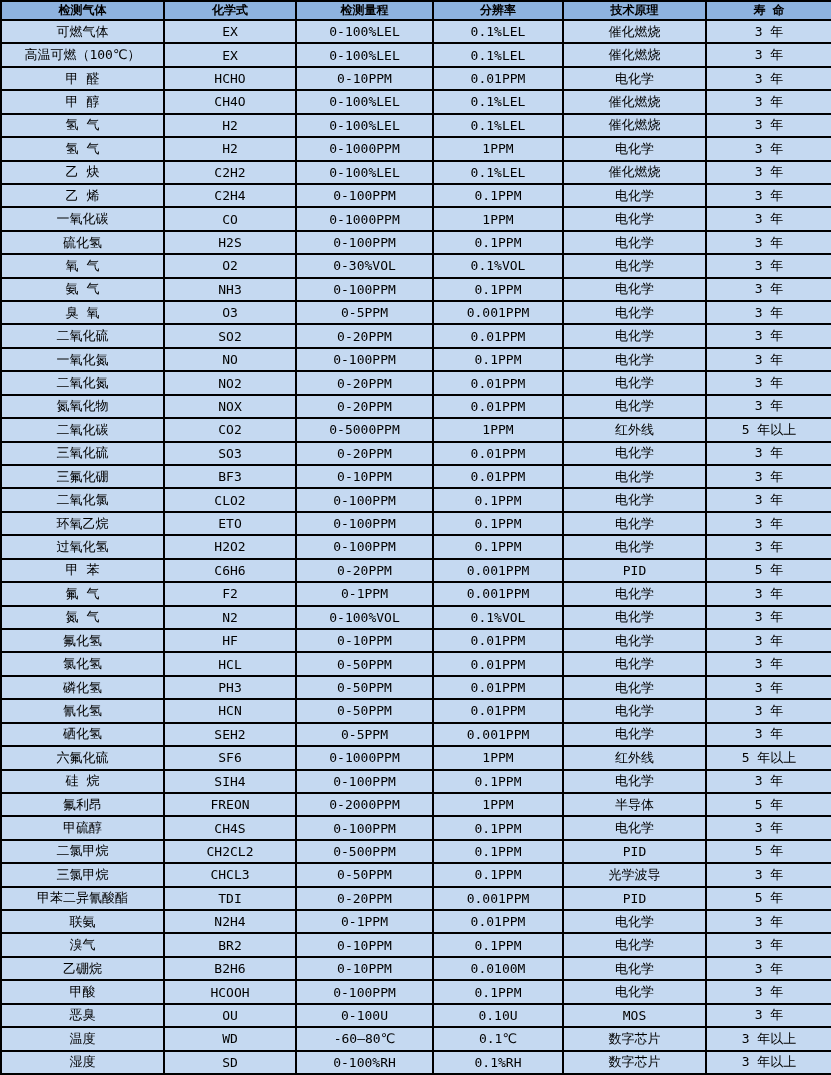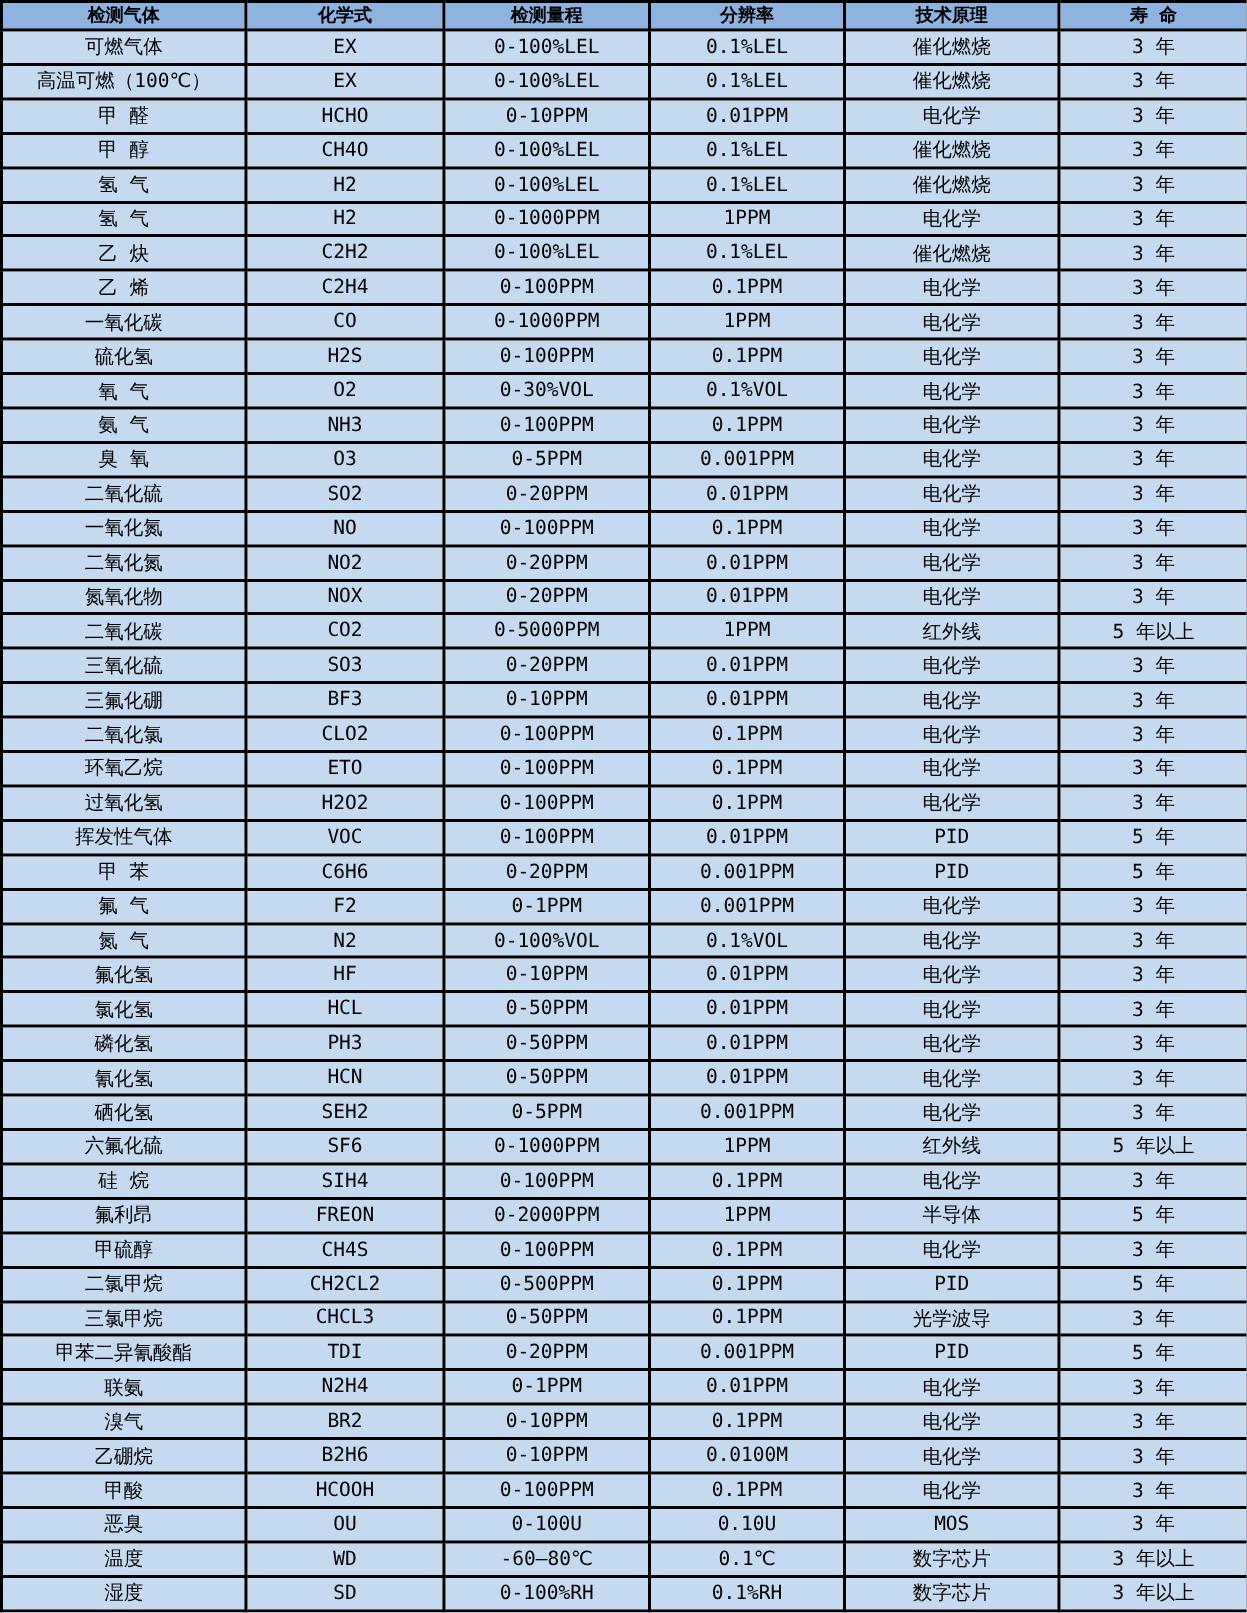--- a/index.html
+++ b/index.html
@@ -235,28 +235,20 @@
       </tr>
       <tr>
         <td>过氧化氢</td>
         <td>H2O2</td>
         <td>0-100PPM</td>
         <td>0.1PPM</td>
         <td>电化学</td>
         <td>3 年</td>
       </tr>
       <tr>
-        <td>挥发性气体</td>
-        <td>VOC</td>
-        <td>0-100PPM</td>
-        <td>0.01PPM</td>
-        <td>PID</td>
-        <td>5 年</td>
-      </tr>
-      <tr>
         <td>甲 苯</td>
         <td>C6H6</td>
         <td>0-20PPM</td>
         <td>0.001PPM</td>
         <td>PID</td>
         <td>5 年</td>
       </tr>
       <tr>
         <td>氟 气</td>
         <td>F2</td>

